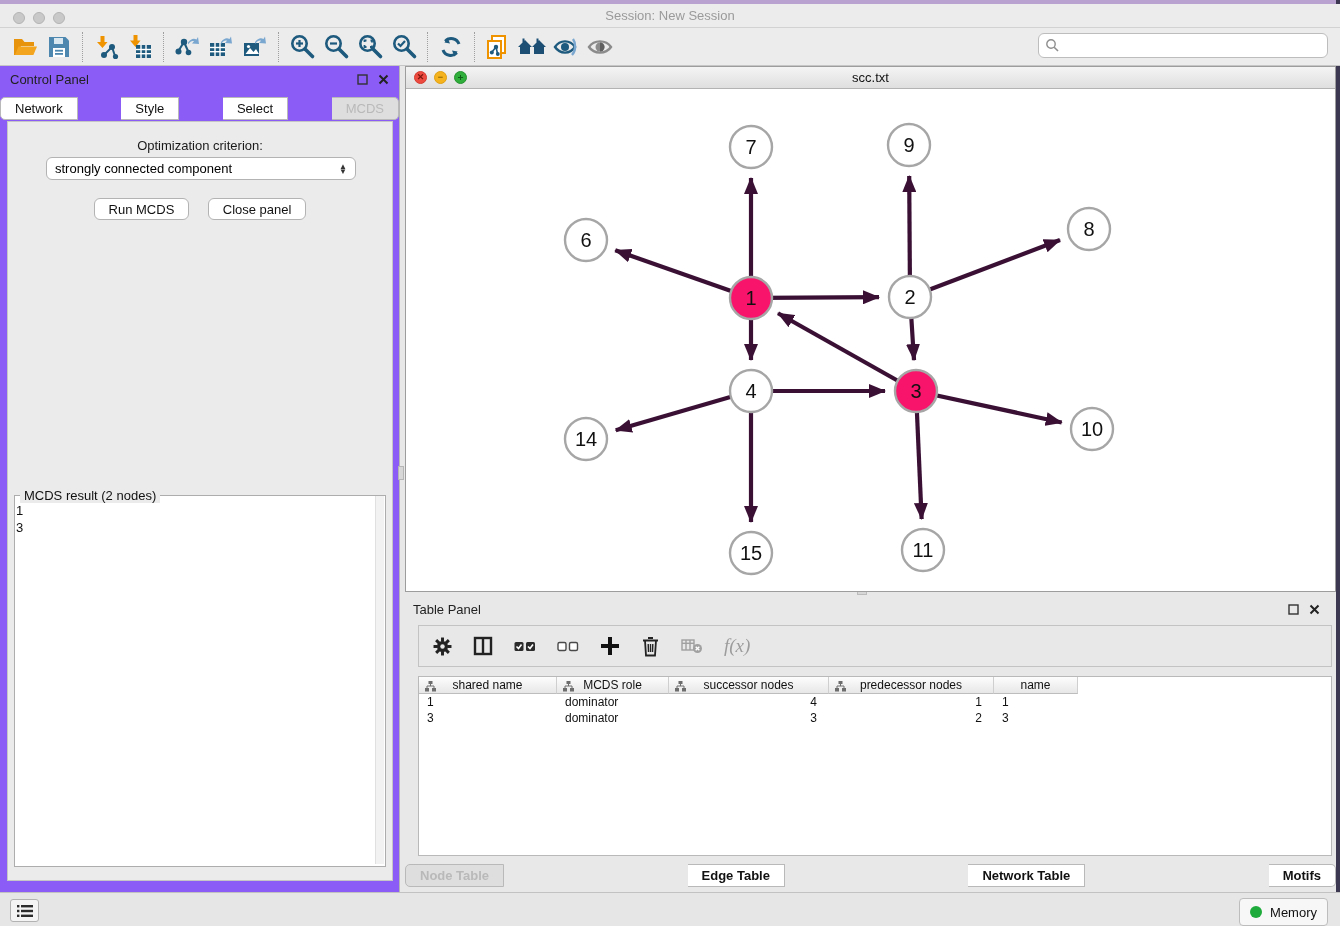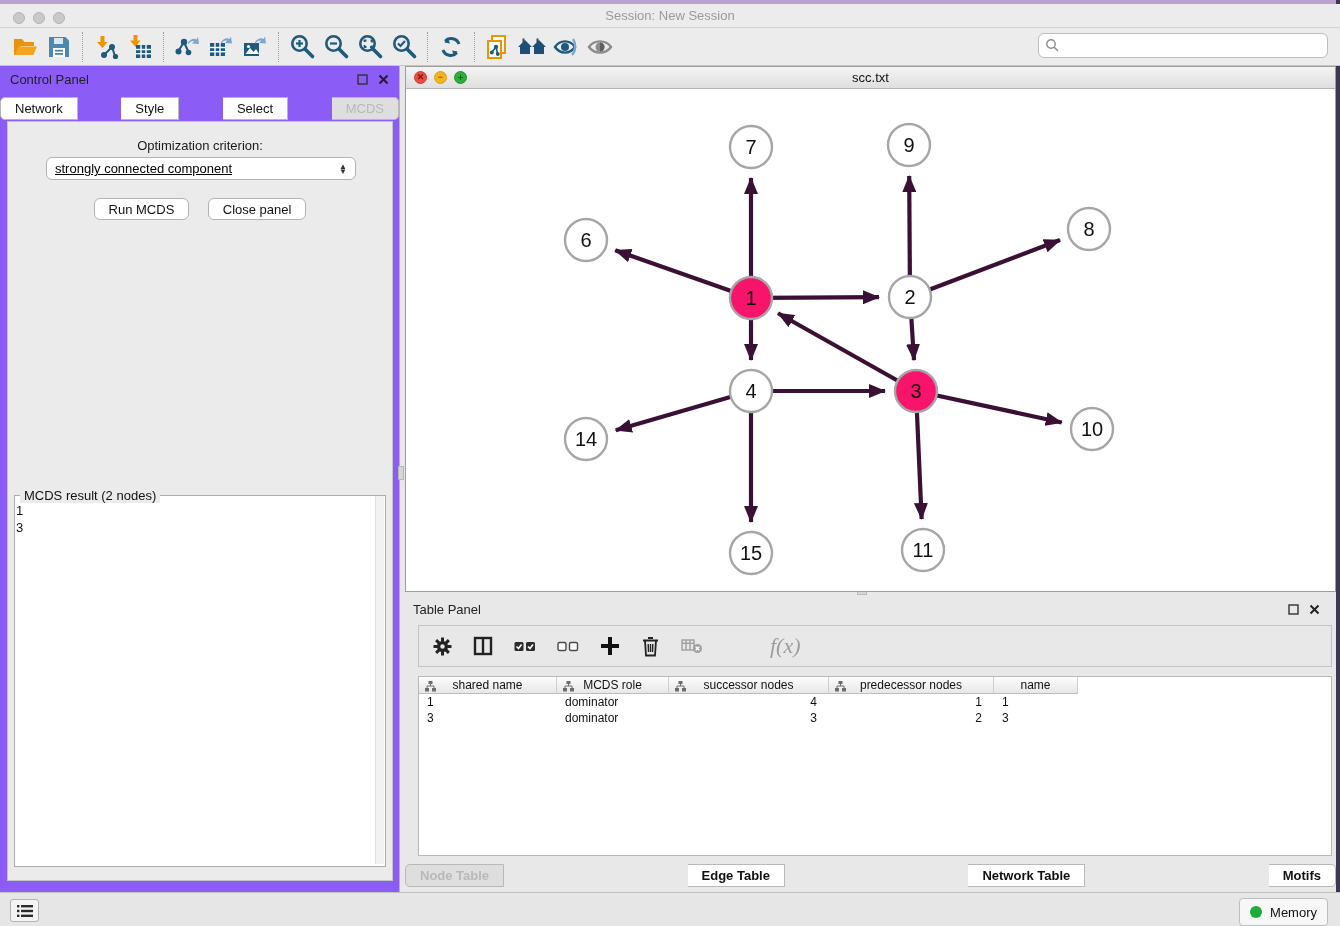--- a/index.html
+++ b/index.html
@@ -27,21 +27,21 @@
   .panel-head .spacer { flex:1; }
   .mini-ico { margin-left:10px; cursor:pointer; }
   .segtabs { display:flex; justify-content:space-between; }
   .segtab { font-size:13px; padding:3px 14px; background:#fff; border:1px solid #b9b9b9; border-left:none; color:#111; }
   .segtab:first-child { border-left:1px solid #b9b9b9; border-radius:5px 0 0 5px; }
   .segtab:last-child { border-radius:0 5px 5px 0; }
   .segtab.sel { background:#dedede; color:#b9b9b9; }
   #cp-content { left:7px; top:55px; width:386px; height:760px; background:#ebebeb; border:1px solid #c6c6c6; }
   #opt-label { width:100%; text-align:center; top:16px; font-size:13px; color:#1a1a1a; }
   #criterion { left:38px; top:35px; width:310px; height:23px; background:#fff; border:1px solid #b3b3b3; border-radius:6px; font-size:13px; display:flex; align-items:center; padding:0 8px; }
-  #criterion .val { flex:1;text-decoration:underline; }
+  #criterion .val { flex:1; }
   .updown { display:flex; flex-direction:column; align-items:center; line-height:5px; font-size:8px; color:#333; }
   .btn { background:#fff; border:1px solid #b3b3b3; border-radius:6px; font-size:13px; height:22px; padding:0 14px; color:#111; display:inline-flex; align-items:center; }
   #cp-buttons { top:68px; width:100%; text-align:center; }
   #cp-buttons .btn { margin:8px 7px; }
   #result-group { left:6px; top:373px; width:372px; height:372px; border:1px solid #adadad; background:#fff; }
   #result-title { left:12px; top:366px; background:#ebebeb; padding:0 4px; font-size:13px; color:#111; }
   #result-text { left:8px; top:380px; width:358px; height:356px; font-size:13px; color:#111; line-height:17px; white-space:pre-line; }
   #result-scroll { left:367px; top:374px; width:9px; height:368px; background:#f2f2f2; border-left:1px solid #e0e0e0; }
 
   
@@ -64,21 +64,21 @@
   #tp-toolbar { left:13px; top:29px; width:914px; height:42px; border:1px solid #c3c3c3; display:flex; align-items:center; padding-left:14px; gap:21px; }
   #tp-table { left:13px; top:80px; width:914px; height:180px; background:#fff; border:1px solid #b9b9b9; }
   .thead { display:flex; height:17px; }
   .th { background:linear-gradient(#fdfdfd,#e7e7e7); border-right:1px solid #cfcfcf; border-bottom:1px solid #bdbdbd; font-size:12px; color:#111; display:flex; align-items:center; justify-content:center; position:relative; }
   .th .hico { position:absolute; left:6px; top:4px; }
   .trow { display:flex; height:16px; font-size:12px; color:#111; }
   .td { padding:1px 0; }
   .td.l { text-align:left; padding-left:8px; }
   .td.r { text-align:right; padding-right:12px; }
   #tp-tabs { top:268px; width:100%; display:flex; justify-content:space-between;font-weight:bold; }
-  .fx { font-family:"Liberation Serif",serif; font-style:italic; font-size:22px; color:#9c9c9c;margin-left:46px; }
+  .fx { font-family:"Liberation Serif",serif; font-style:italic; font-size:19px; color:#9c9c9c; }
 
   
   #statusbar { left:0; top:892px; width:1340px; height:34px; background:#e6e6e6; border-top:1px solid #c2c2c2; }
   #list-btn { left:10px; top:6px; width:29px; height:23px; background:#f4f4f4; border:1px solid #b2b2b2; border-radius:3px; display:flex; align-items:center; justify-content:center; }
   #memory-btn { right:12px; top:5px; height:28px; background:#f7f7f7; border:1px solid #bdbdbd; border-radius:4px; display:flex; align-items:center; padding:0 10px; font-size:13px; color:#111; gap:8px; }
   #memory-dot { width:12px; height:12px; border-radius:50%; }
 </style>
 </head>
 <body>
 

